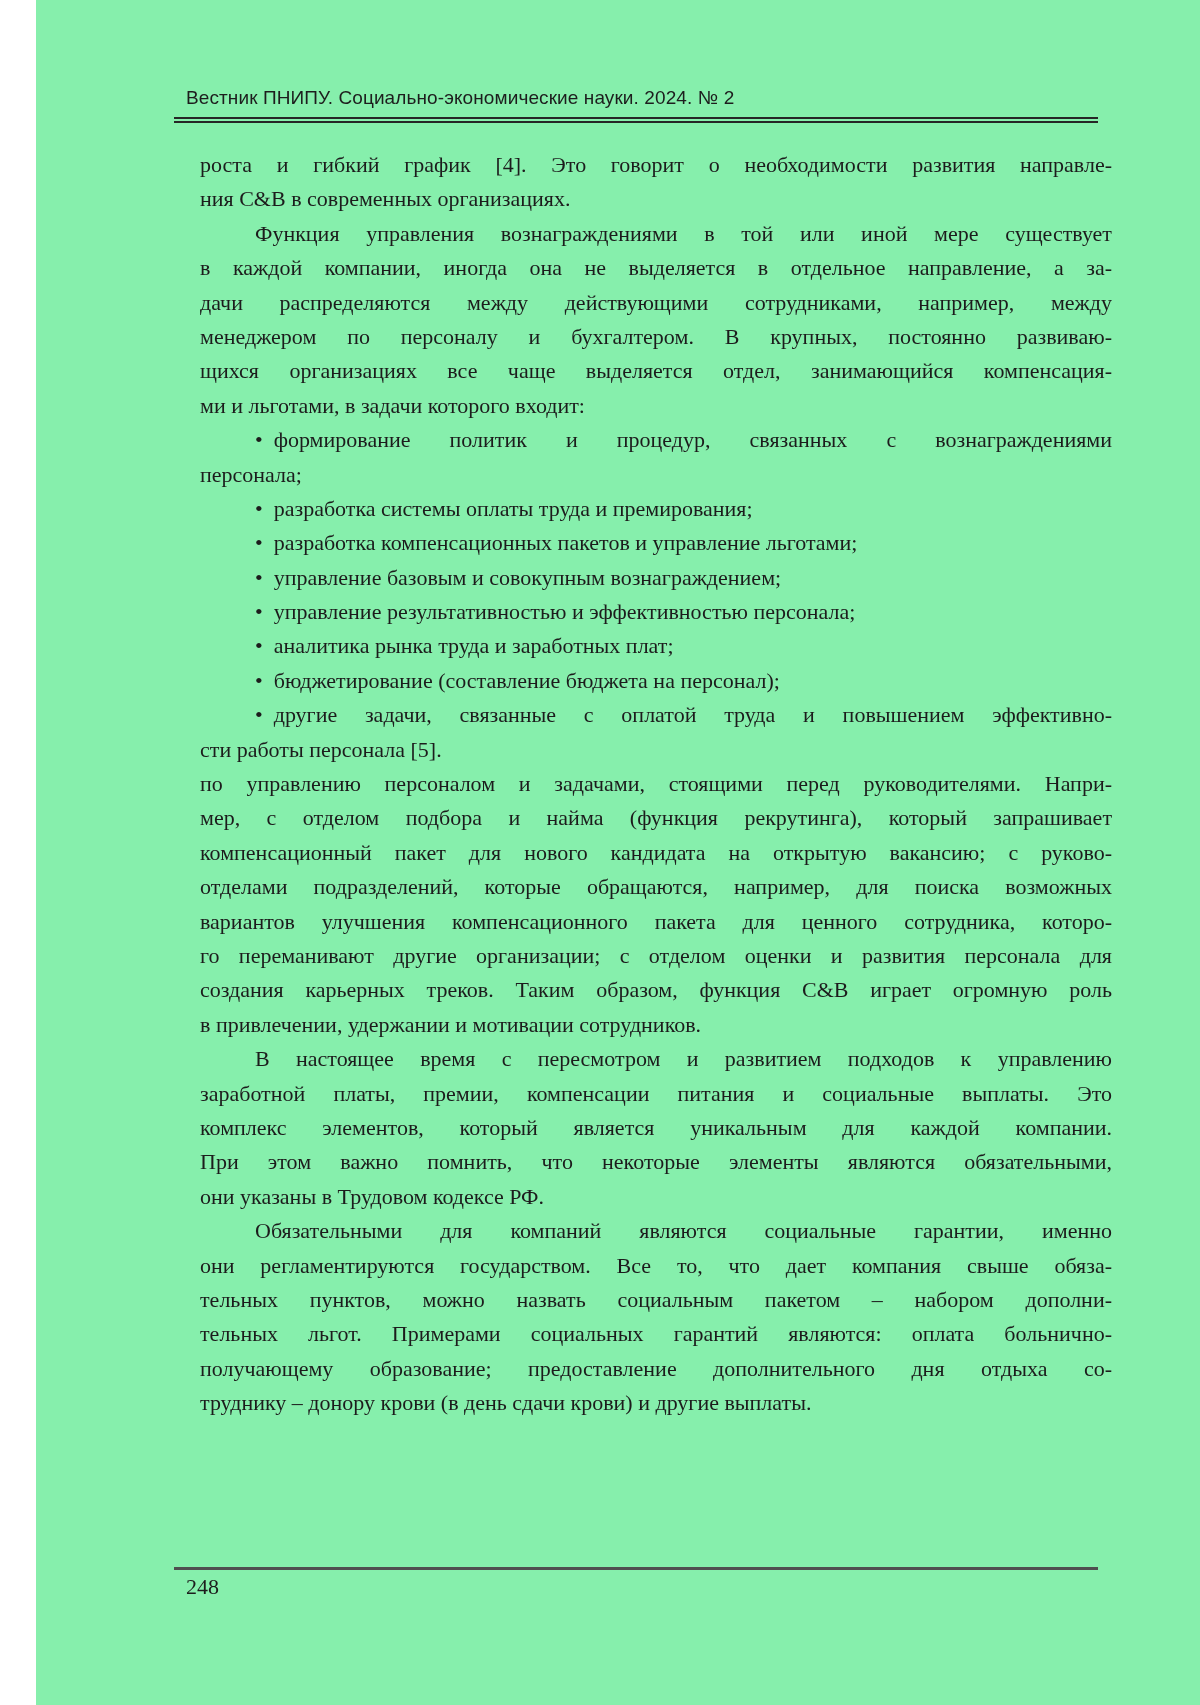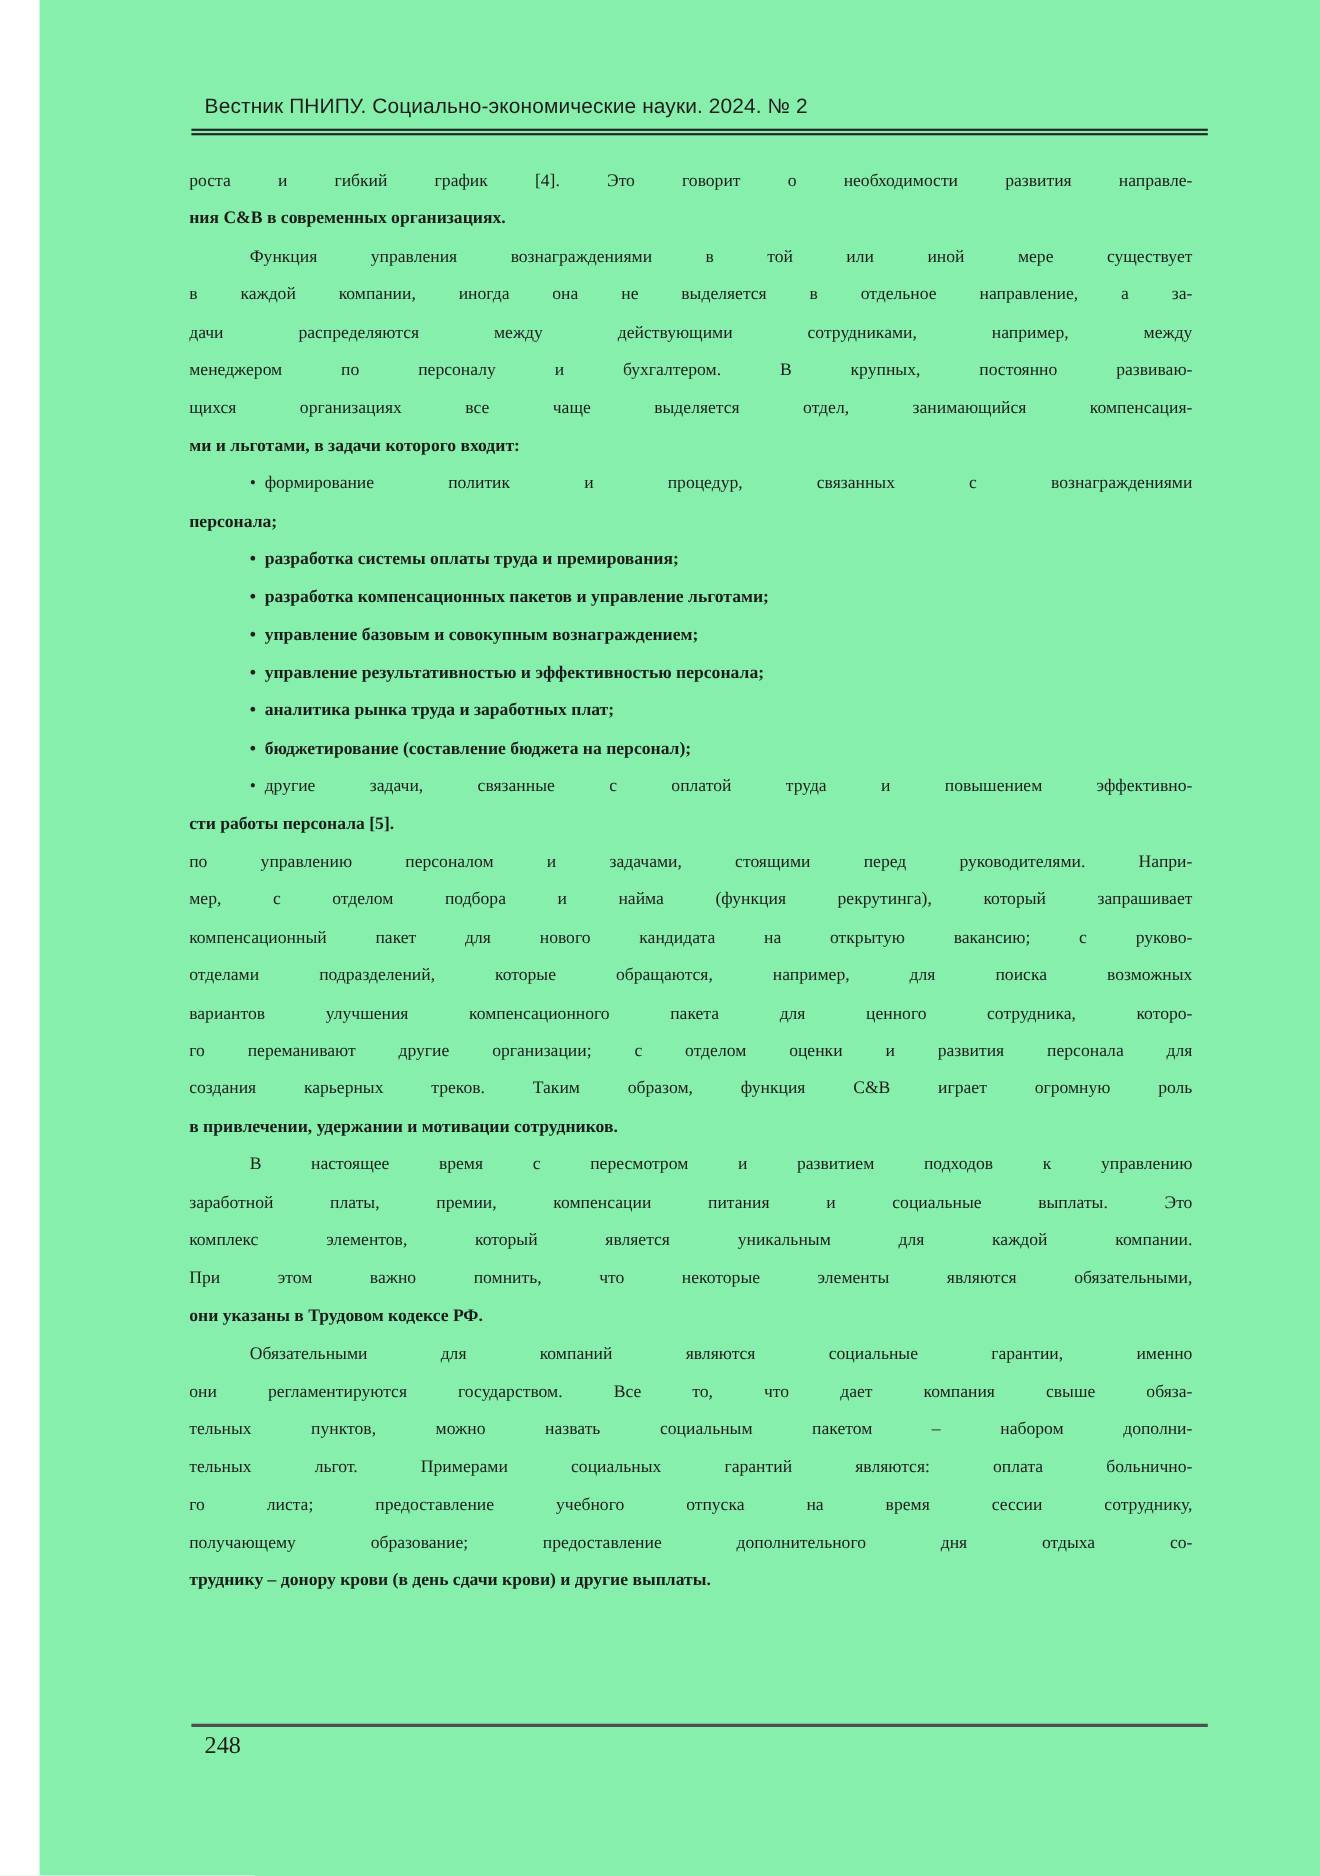--- a/index.html
+++ b/index.html
@@ -34,36 +34,35 @@
     margin-top: 7px;
     margin-left: -12px;
     height: 2px;
     border-top: 2px solid #262626;
     border-bottom: 2px solid #262626;
   }
   
   .article-body {
     position: absolute;
     top: 148px;
-    left: 136px;
+    left: 164px;
     width: 912px;
     font-family: "Liberation Serif", serif;
-    font-size: 16px;
+    font-size: 22px;
     color: #1c1c1c;
   }
   .line {
     line-height: 34.4px;
     height: 34.4px;
     overflow: hidden;
     text-align: justify;
     text-align-last: justify;
   }
   .line.end {
     text-align-last: left;
-    font-weight: bold;
   }
   .line.ind {
     text-indent: 55px;
   }
   
   .page-footer {
     position: absolute;
     top: 1567px;
     left: 150px;
     right: 138px;
@@ -119,21 +118,20 @@
     <div class="line end">в привлечении, удержании и мотивации сотрудников.</div>
     <div class="line ind">В настоящее время с пересмотром и развитием подходов к управлению</div>
     <div class="line">заработной платы, премии, компенсации питания и социальные выплаты. Это</div>
     <div class="line">комплекс элементов, который является уникальным для каждой компании.</div>
     <div class="line">При этом важно помнить, что некоторые элементы являются обязательными,</div>
     <div class="line end">они указаны в Трудовом кодексе РФ.</div>
     <div class="line ind">Обязательными для компаний являются социальные гарантии, именно</div>
     <div class="line">они регламентируются государством. Все то, что дает компания свыше обяза-</div>
     <div class="line">тельных пунктов, можно назвать социальным пакетом – набором дополни-</div>
     <div class="line">тельных льгот. Примерами социальных гарантий являются: оплата больнично-</div>
-    <div class="line">го листа; предоставление учебного отпуска на время сессии сотруднику,</div>
     <div class="line">получающему образование; предоставление дополнительного дня отдыха со-</div>
     <div class="line end">труднику – донору крови (в день сдачи крови) и другие выплаты.</div>
   </main>
 
   <footer class="page-footer">
     <div class="footer-rule"></div>
     <div class="page-number">248</div>
   </footer>
 
 </div>

